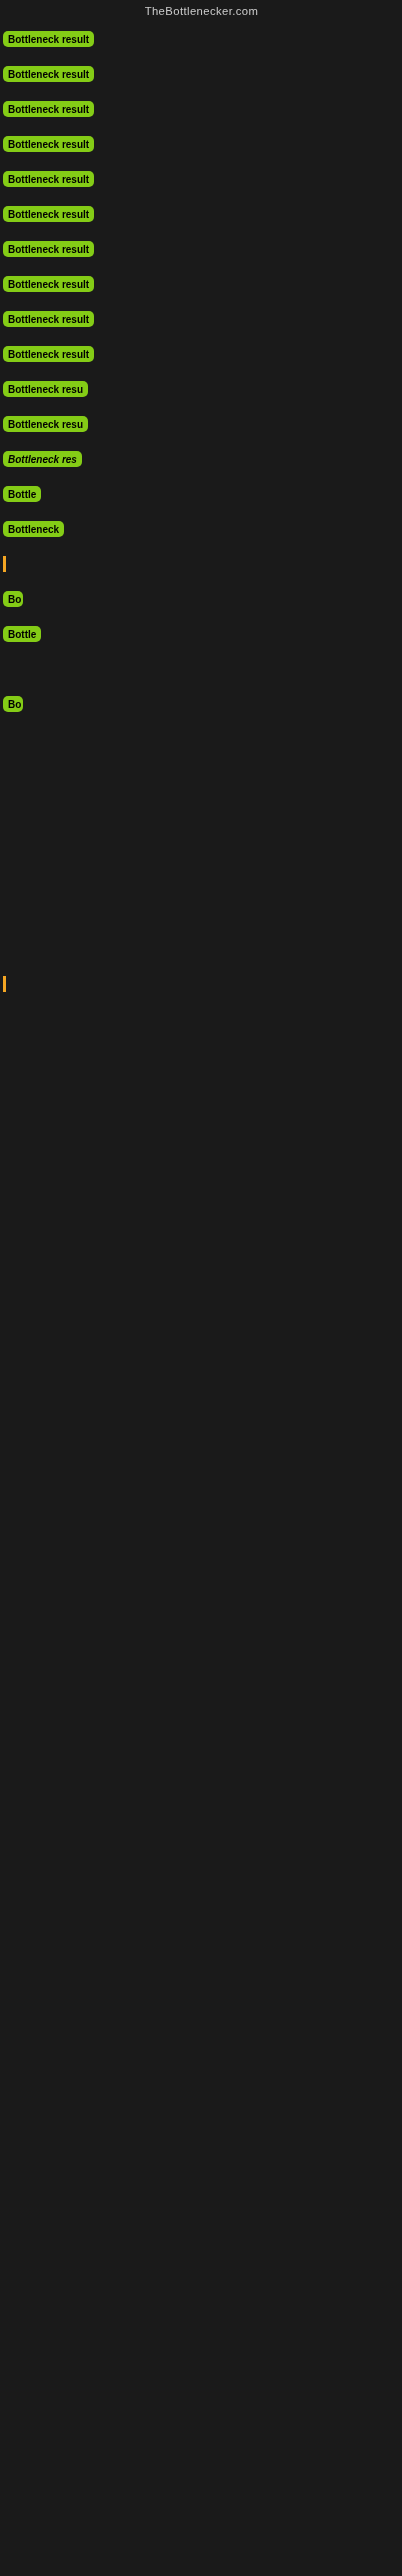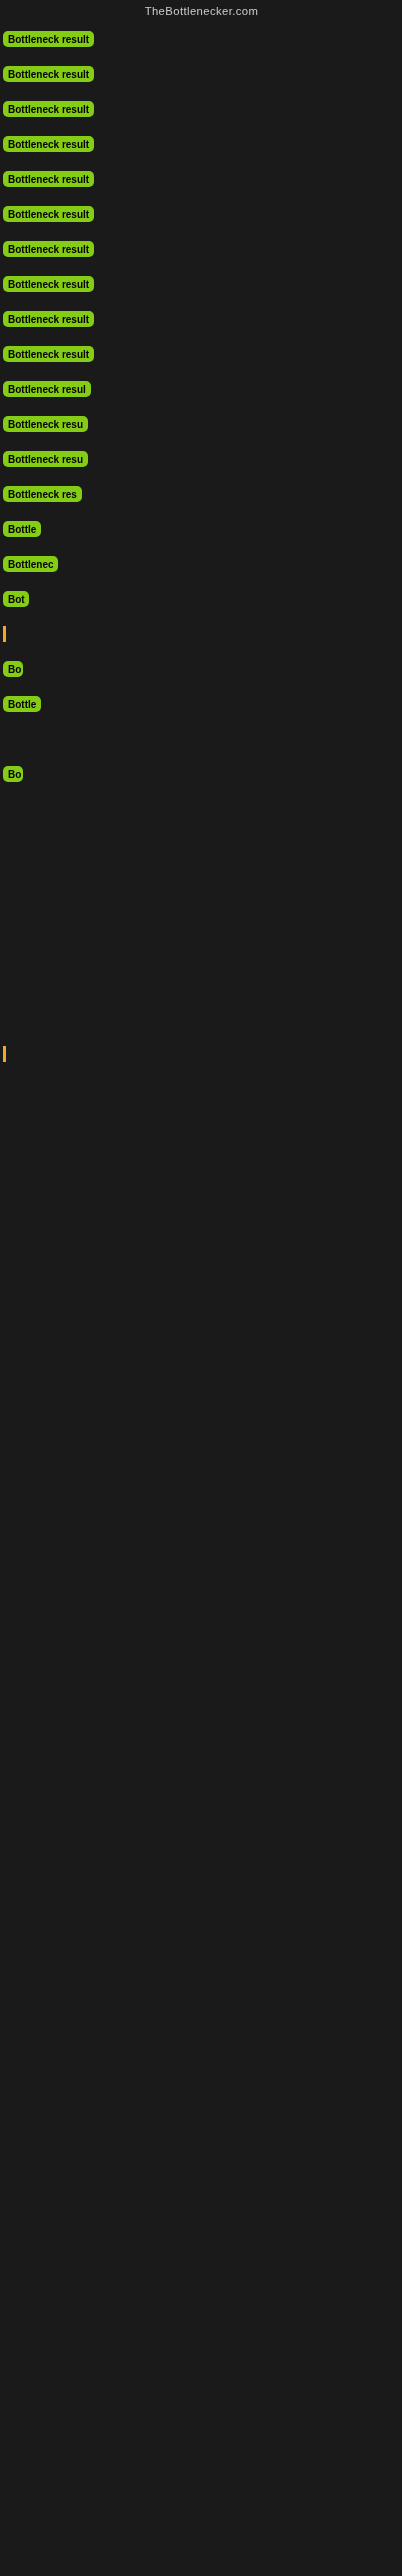--- a/index.html
+++ b/index.html
@@ -81,39 +81,33 @@
     <div class="row">
       <span class="bottleneck-badge" style="max-width: 121px;">Bottleneck result</span>
     </div>
     <div class="row">
       <span class="bottleneck-badge" style="max-width: 117px;">Bottleneck result</span>
     </div>
     <div class="row">
       <span class="bottleneck-badge" style="max-width: 115px;">Bottleneck result</span>
     </div>
     <div class="row">
-      <span class="bottleneck-badge" style="max-width: 111px;">Bottleneck resul</span>
-    </div>
-    <div class="row">
       <span class="bottleneck-badge" style="max-width: 105px;">Bottleneck resu</span>
     </div>
     <div class="row">
       <span class="bottleneck-badge" style="max-width: 101px;">Bottleneck resu</span>
     </div>
     <div class="row">
-      <span class="bottleneck-badge" style="max-width: 95px;">Bottleneck res</span>
+      <span class="bottleneck-badge" style="max-width: 95px; font-style: italic;">Bottleneck res</span>
     </div>
     <div class="row">
       <span class="bottleneck-badge" style="max-width: 44px;">Bottle</span>
     </div>
     <div class="row">
-      <span class="bottleneck-badge" style="max-width: 64px;">Bottlenec</span>
-    </div>
-    <div class="row">
-      <span class="bottleneck-badge" style="max-width: 28px;">Bot</span>
+      <span class="bottleneck-badge" style="max-width: 64px;">Bottleneck</span>
     </div>
     <div class="row">
       <span class="cursor-indicator"></span>
     </div>
     <div class="row">
       <span class="bottleneck-badge" style="max-width: 20px;">Bo</span>
     </div>
     <div class="row">
       <span class="bottleneck-badge" style="max-width: 44px;">Bottle</span>
     </div>

